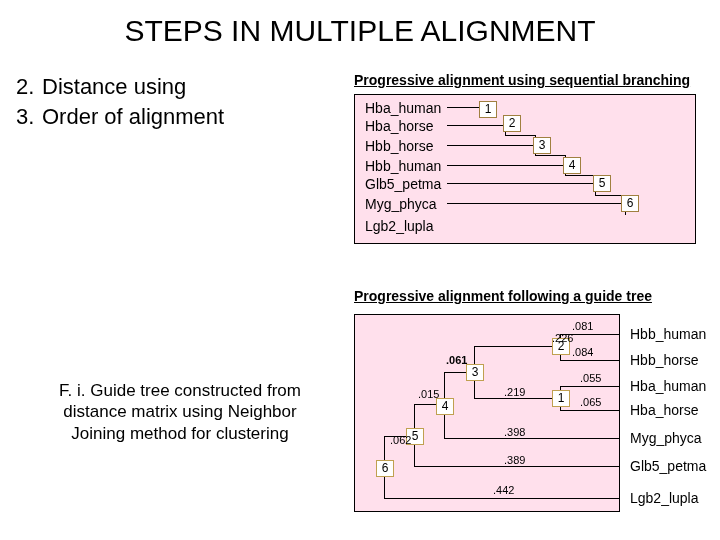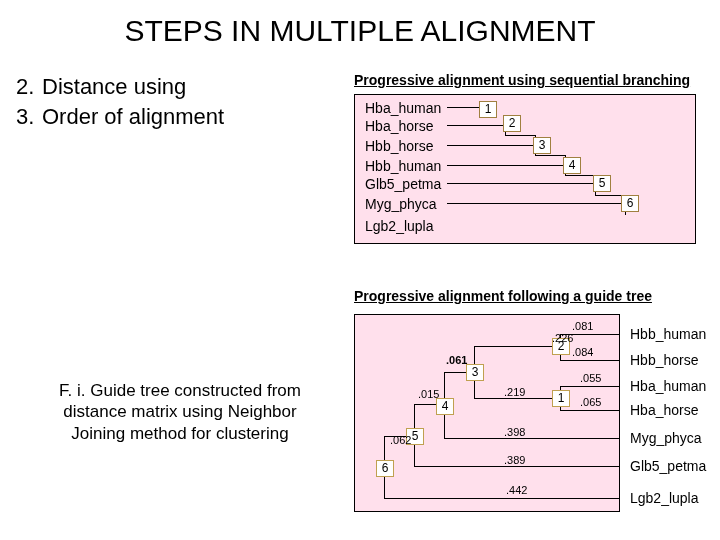--- a/index.html
+++ b/index.html
@@ -191,15 +191,15 @@
     <div class="tinylab" style="left:218px;top:36px;">.084</div>
     <div class="tinylab" style="left:150px;top:22px;margin-left:48px;">.226</div>
     <div class="tinylab" style="left:92px;top:44px;font-weight:bold;">.061</div>
     <div class="tinylab" style="left:226px;top:62px;">.055</div>
     <div class="tinylab" style="left:226px;top:86px;">.065</div>
     <div class="tinylab" style="left:64px;top:78px;">.015</div>
     <div class="tinylab" style="left:150px;top:76px;">.219</div>
     <div class="tinylab" style="left:36px;top:124px;">.062</div>
     <div class="tinylab" style="left:150px;top:116px;">.398</div>
     <div class="tinylab" style="left:150px;top:144px;">.389</div>
-    <div class="tinylab" style="left:152px;top:174px;">.442</div>
+    <div class="tinylab" style="left:139px;top:174px;">.442</div>
   </div>
 </div>
 
 </body></html>

